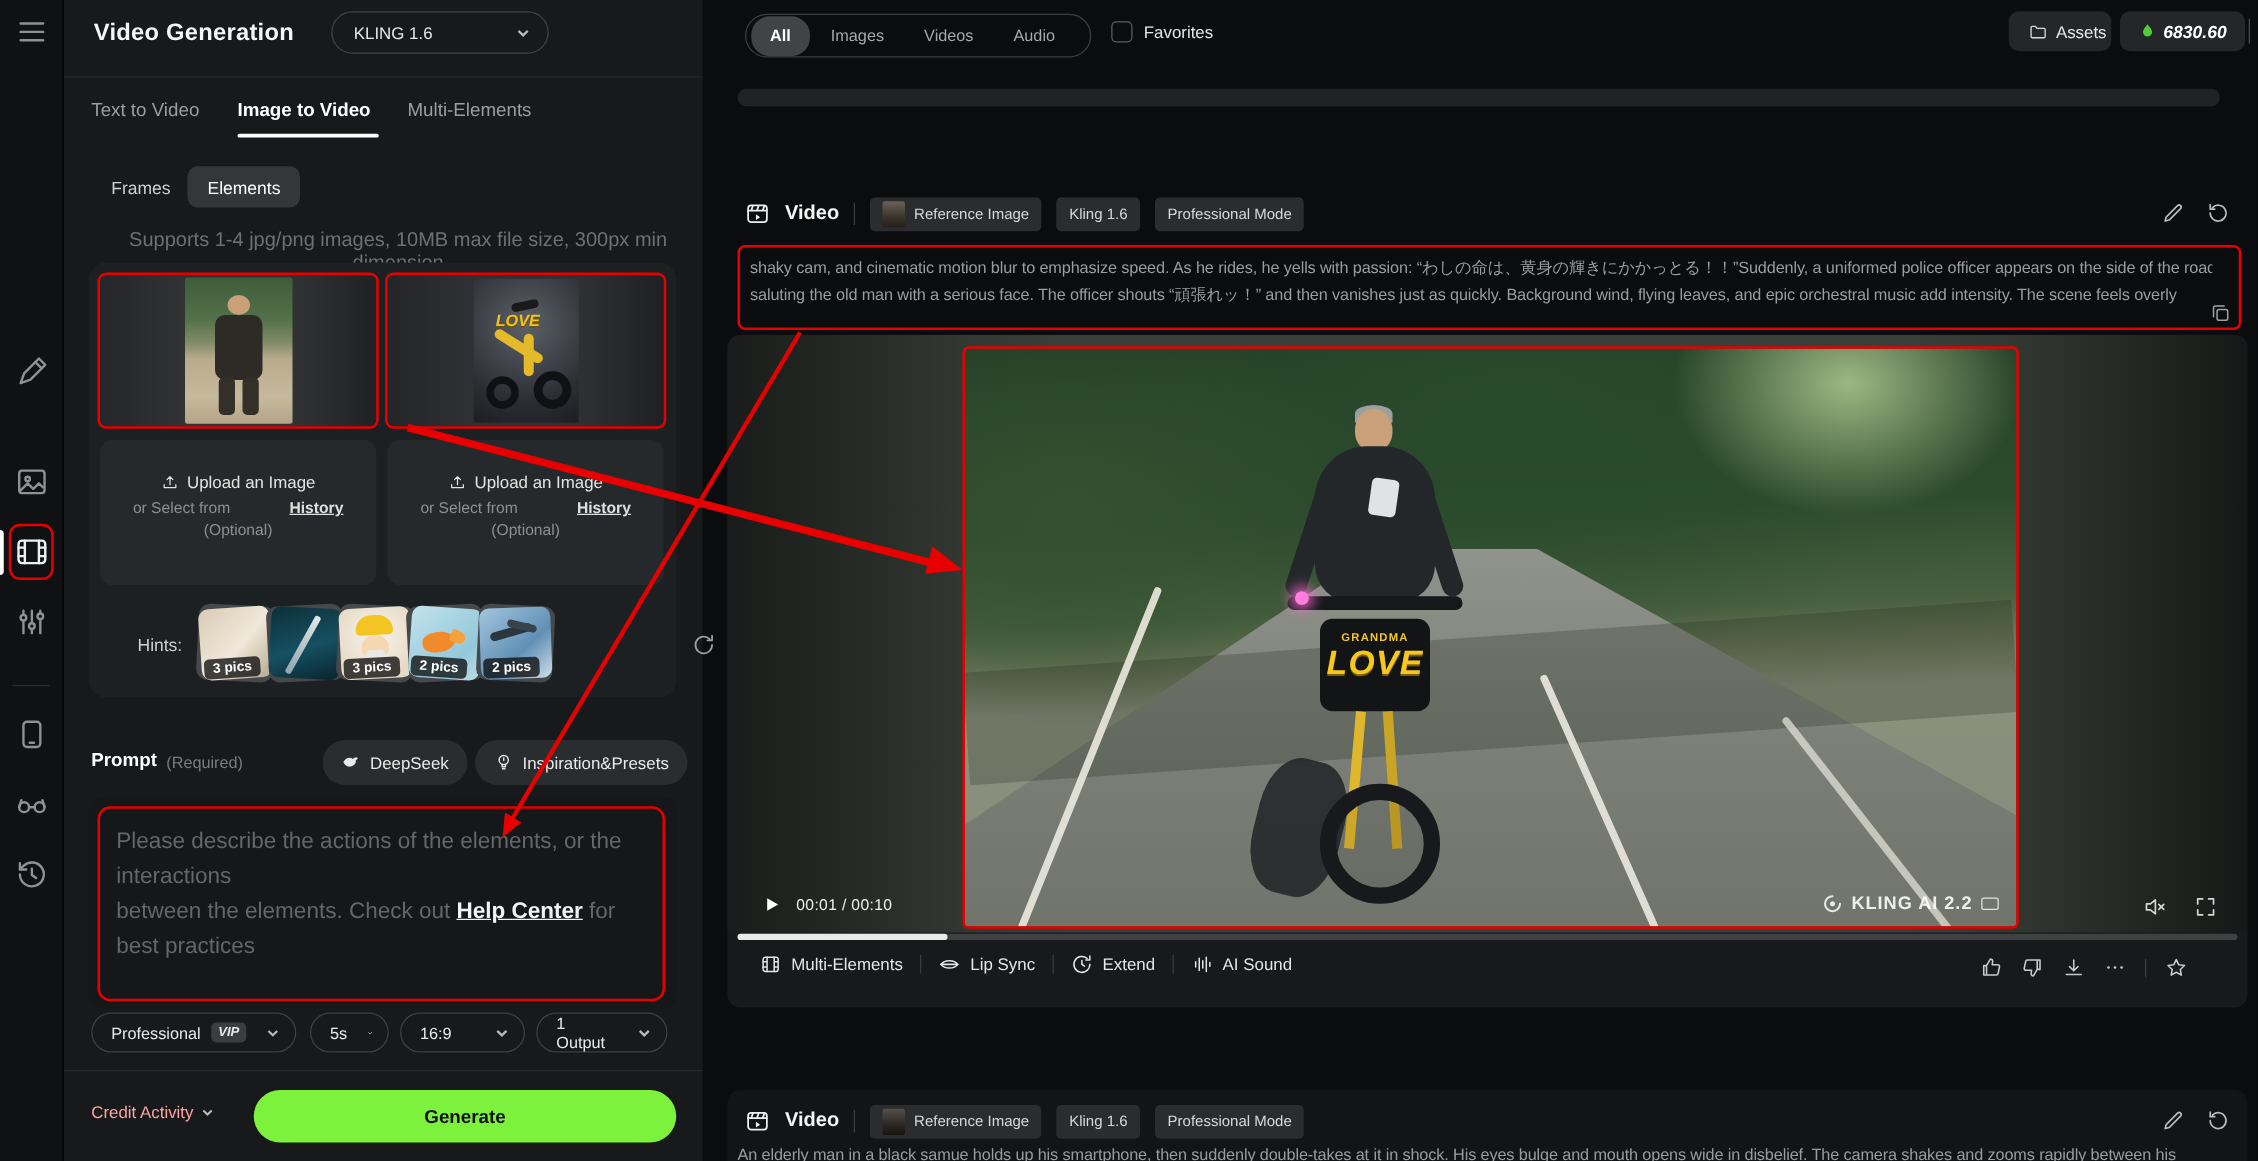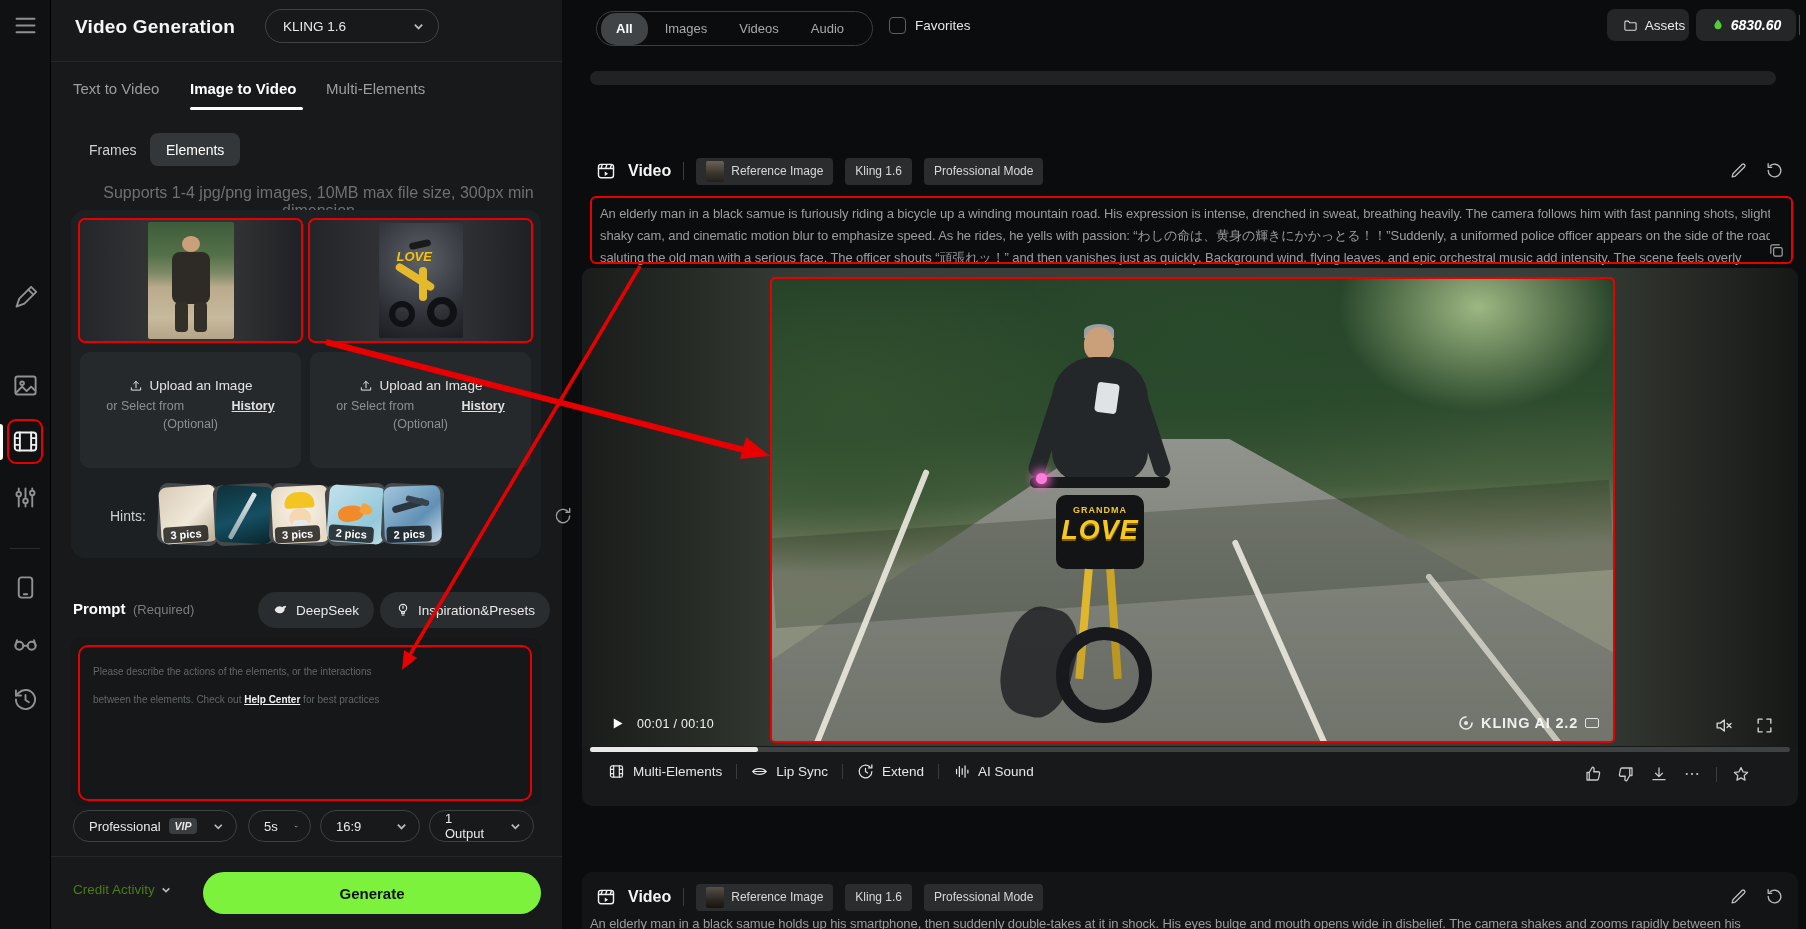--- a/index.html
+++ b/index.html
@@ -56,28 +56,28 @@
   .hint-badge:empty { display:none; }
   .hint-refresh { position:absolute; left:482px; top:296px; width:20px; height:20px; color:#9a9ea1; cursor:pointer; }
 
   .prompt-label { position:absolute; left:22px; top:600px; font-size:15px; color:#fff; font-weight:bold; }
   .prompt-req { position:absolute; left:82px; top:602px; font-size:13px; color:#797d80; }
   .ppill { position:absolute; top:592px; height:36px; background:#2a2d2f; border-radius:18px; display:flex; align-items:center;
            gap:7px; padding:0 15px; font-size:13.5px; color:#e9e9e9; cursor:pointer; }
   .ppill svg { width:16px; height:16px; }
 
   .textarea-box { position:absolute; left:20px; top:638px; width:470px; height:168px; background:#151718; border-radius:10px; }
-  .placeholder { position:absolute; left:22px; top:20px; font-size:10px; color:#63676a; line-height:28px; width:420px; }
+  .placeholder { position:absolute; left:22px; top:20px; font-size:18px; color:#63676a; line-height:28px; width:420px; }
   .placeholder b { color:#f2f2f2; font-weight:bold; text-decoration:underline; cursor:pointer; }
 
   .set-pill { position:absolute; top:810px; height:32px; border:1px solid #3d4143; border-radius:17px;
               display:flex; align-items:center; gap:8px; padding:0 12px 0 15px; font-size:13px; color:#e9e9e9; cursor:pointer; }
   .vip { background:#3a3e40; border-radius:4px; font-size:10.5px; font-style:italic; font-weight:bold; padding:2px 6px; color:#e9e9e9; }
   .foot-div { position:absolute; left:0; top:856px; width:511px; height:1px; background:#26282a; }
-  .credit-act { position:absolute; left:22px; top:882px; font-size:13.5px; color:#4d7c0f; display:flex; align-items:center; gap:6px; cursor:pointer; }
+  .credit-act { position:absolute; left:22px; top:882px; font-size:13.5px; color:#fca5a5; display:flex; align-items:center; gap:6px; cursor:pointer; }
   .generate { position:absolute; left:152px; top:872px; width:338px; height:42px; background:#7df23c; border-radius:22px;
               display:flex; align-items:center; justify-content:center; font-size:15px; font-weight:bold; color:#101010; cursor:pointer; }
 
   
   .filters { position:absolute; left:596px; top:11px; width:277px; height:35px; border:1px solid #3b3f41; border-radius:19px;
              display:flex; align-items:center; padding:0 4px; gap:2px; }
   .filter { height:27px; border-radius:15px; display:flex; align-items:center; justify-content:center;
             font-size:13px; color:#a6a9ab; padding:16px 15px; cursor:pointer; }
   .filter.active { background:#404446; color:#fff; font-weight:bold; }
   .fav { position:absolute; left:889px; top:17px; display:flex; align-items:center; gap:9px; cursor:pointer; }
@@ -449,21 +449,20 @@
     <svg class="ic" viewBox="0 0 24 24">
         <path d="M4 20l1-4L16.5 4.5a2 2 0 0 1 3 3L8 19l-4 1z"></path>
       </svg>
     <svg class="ic" viewBox="0 0 24 24">
         <path d="M4 12a8 8 0 1 0 2.3-5.6"></path>
         <path d="M4 3.5V8h4.5"></path>
       </svg>
   </div>
 
   <div class="prompt-lines">
-    <div class="pline">An elderly man in a black samue is furiously riding a bicycle up a winding mountain road. His expression is intense, drenched in sweat, breathing heavily. The camera follows him with fast panning shots, slight</div>
     <div class="pline">shaky cam, and cinematic motion blur to emphasize speed. As he rides, he yells with passion: “わしの命は、黄身の輝きにかかっとる！！”Suddenly, a uniformed police officer appears on the side of the road,</div>
     <div class="pline">saluting the old man with a serious face. The officer shouts “頑張れッ！” and then vanishes just as quickly. Background wind, flying leaves, and epic orchestral music add intensity. The scene feels overly</div>
   </div>
   <svg class="ic copy-ic abs" viewBox="0 0 24 24">
     <rect x="8" y="8" width="12" height="12" rx="2"></rect>
       <path d="M16 4H6a2 2 0 0 0-2 2v10"></path>
     </svg>
 
   <div class="player-card">
     <div class="player-bg">

